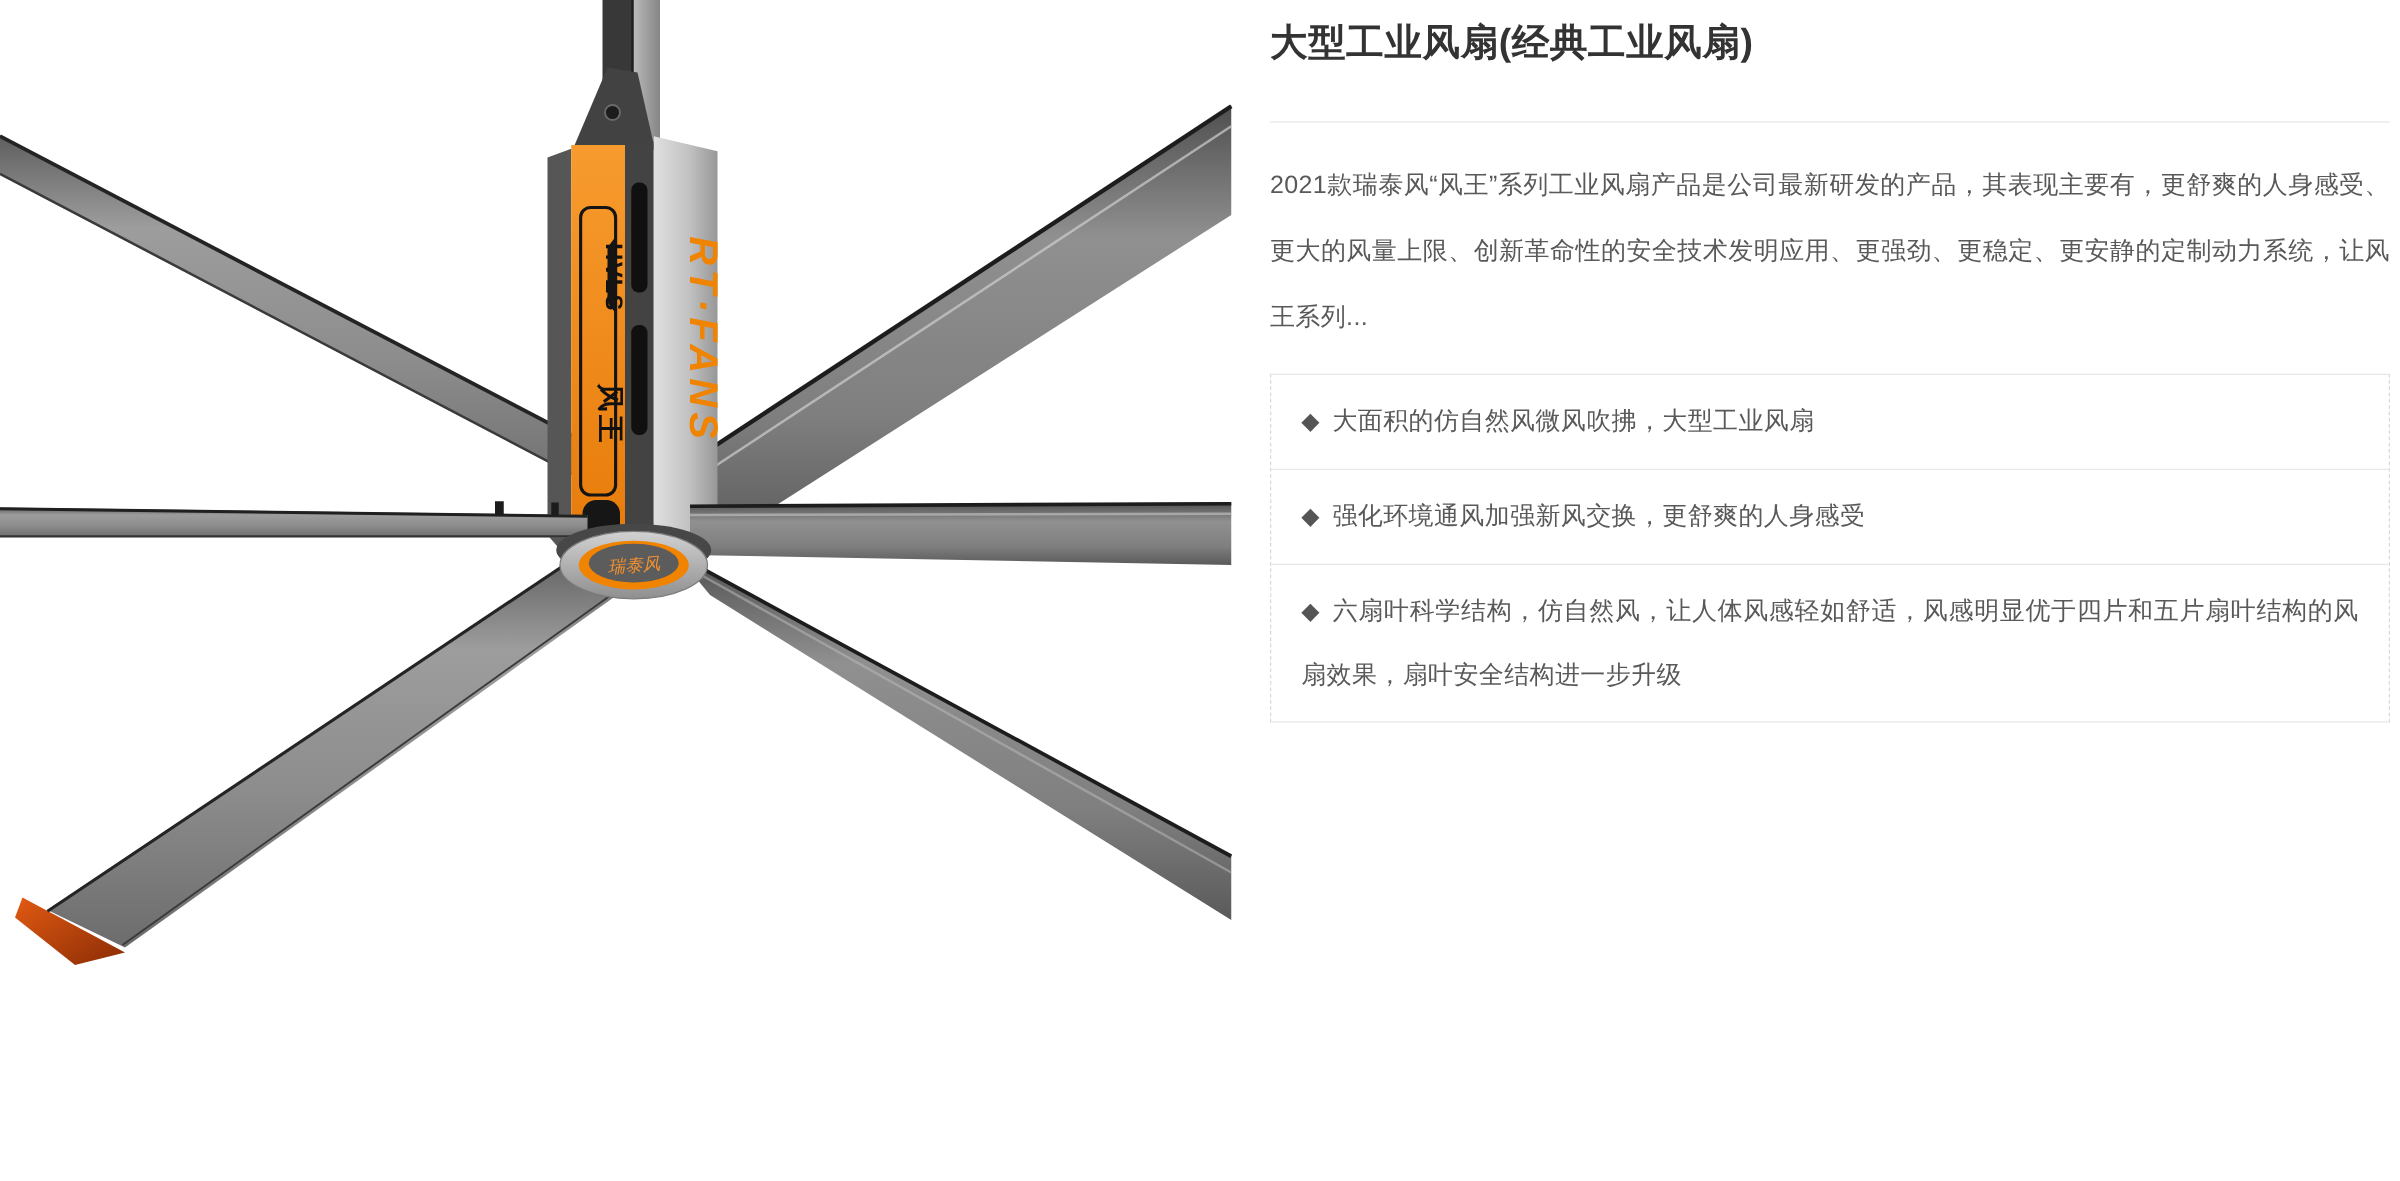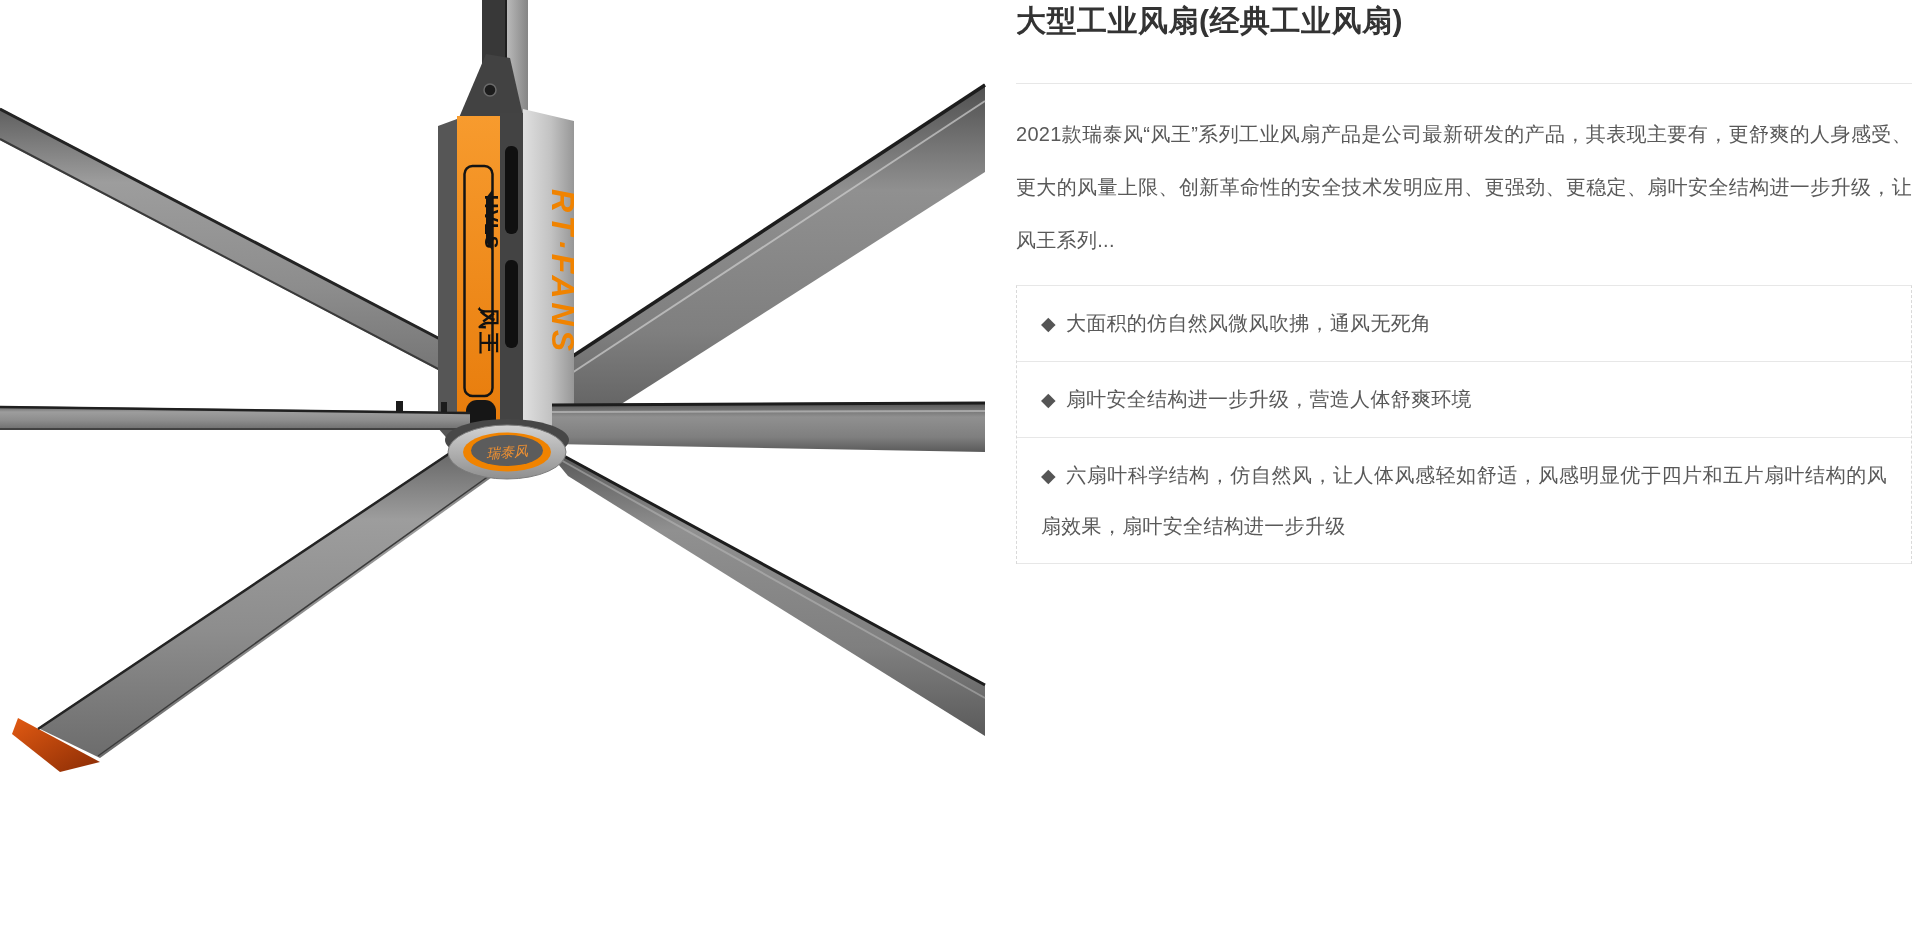--- a/index.html
+++ b/index.html
@@ -16,21 +16,21 @@
     --fan-orange:#f08300;
     --line-solid:#e7e7e7;
     --line-dash:#d9d9d9;
   }
   
   .fan-wrap{position:absolute;left:0;top:0;width:1016px;height:945px;}
   .fan-wrap svg{display:block;width:1016px;height:945px;}
 
   
   .right-panel{position:absolute;left:1016px;top:0;width:896px;}
-  .header{}
+  .header{padding-top:14px;}
   .page-title{margin:0;font-size:30px;line-height:42px;font-weight:bold;color:var(--title-color);letter-spacing:.5px;}
   .title-divider{border-bottom:1px solid var(--line-solid);margin-top:41px;}
   .description{margin:24px 0 0 0;font-size:20px;line-height:53px;color:var(--body-color);text-align:justify;letter-spacing:.3px;}
   .features-heading{margin:16px 0 0 0;font-size:24px;line-height:36px;font-weight:bold;color:var(--accent-red);letter-spacing:1px;}
   .feature-table{
     margin-top:18px;
     border-top:1px solid var(--line-solid);
     border-left:1px dashed var(--line-dash);
     border-right:1px dashed var(--line-dash);
   }
@@ -157,30 +157,30 @@
     </g>
   </svg>
 </div>
 
 <div class="right-panel">
   <div class="header">
     <h1 class="page-title">大型工业风扇(经典工业风扇)</h1>
     <div class="title-divider"></div>
   </div>
 
-  <p class="description">2021款瑞泰风“风王”系列工业风扇产品是公司最新研发的产品，其表现主要有，更舒爽的人身感受、更大的风量上限、创新革命性的安全技术发明应用、更强劲、更稳定、扇叶安全结构进一步升级，让风王系列...</p>
+  <p class="description">2021款瑞泰风“风王”系列工业风扇产品是公司最新研发的产品，其表现主要有，更舒爽的人身感受、更大的风量上限、创新革命性的安全技术发明应用、更强劲、更稳定、更安静的定制动力系统，让风王系列...</p>
 
 
   <div class="feature-table" id="feature-list">
   <div class="feature-row">
-    <span class="bullet">◆</span><span class="feature-text">大面积的仿自然风微风吹拂，通风无死角</span>
+    <span class="bullet">◆</span><span class="feature-text">大面积的仿自然风微风吹拂，大型工业风扇</span>
   </div>
 
   <div class="feature-row">
-    <span class="bullet">◆</span><span class="feature-text">扇叶安全结构进一步升级，营造人体舒爽环境</span>
+    <span class="bullet">◆</span><span class="feature-text">强化环境通风加强新风交换，更舒爽的人身感受</span>
   </div>
 
 
 
 
   <div class="feature-row">
     <span class="bullet">◆</span><span class="feature-text">六扇叶科学结构，仿自然风，让人体风感轻如舒适，风感明显优于四片和五片扇叶结构的风扇效果，扇叶安全结构进一步升级</span>
   </div>
 </div>
 </div>

